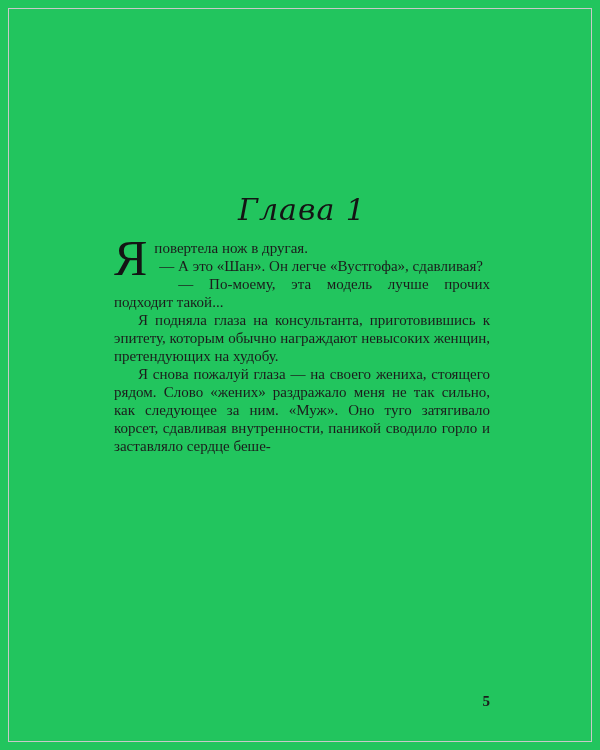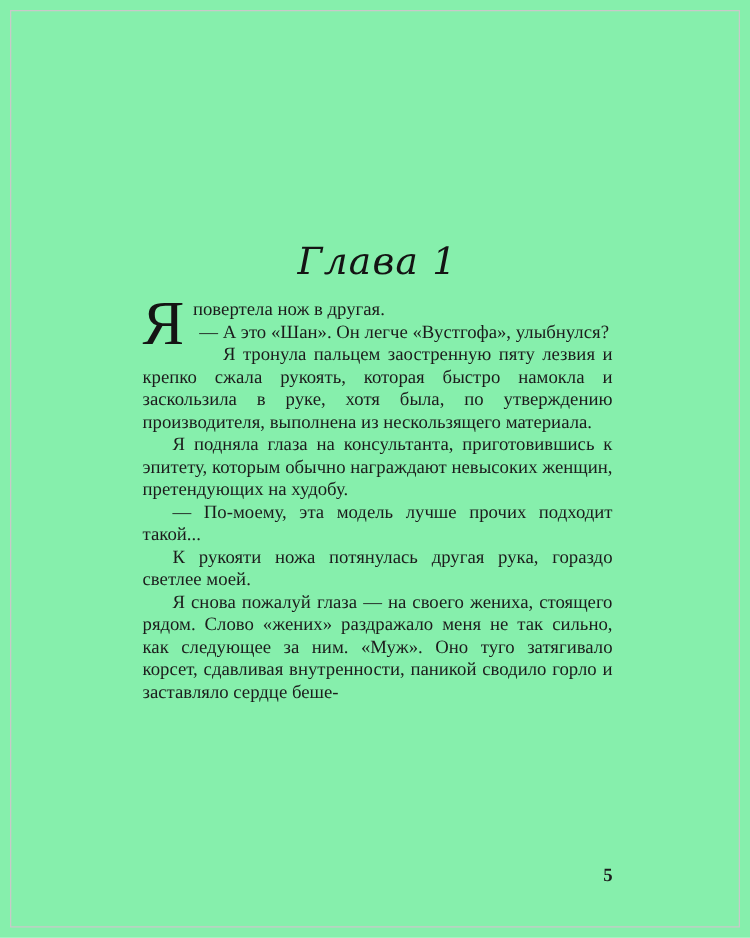--- a/index.html
+++ b/index.html
@@ -8,21 +8,21 @@
     width: 600px;
     height: 750px;
     background: #ffffff;
     font-family: "Liberation Serif", serif;
     color: #1c1c1c;
   }
   .page {
     position: relative;
     width: 600px;
     height: 750px;
-    background: #86efac;
+    background: #22c55e;
     overflow: hidden;
     padding-left: 12px;
   }
   .frame {
     position: absolute;
     top: 8px; left: 8px; right: 8px; bottom: 8px;
     border: 1px solid #c9c9c9;
     pointer-events: none;
   }
   .content {
@@ -78,30 +78,28 @@
 
 <div class="page">
   <div class="frame"></div>
 
   <div class="content">
     <h1 class="chapter-title">Глава 1</h1>
 
     <div class="text-block">
       <p class="para no-indent"><span class="dropcap">Я</span><span>повертела нож в другая.</span></p>
 
-      <p class="para small-indent">— А это «Шан». Он легче «Вустгофа», улыбнулся?</p>
+      <p class="para small-indent">— А это «Шан». Он легче «Вустгофа», сдавливая?</p>
 
-      <p class="para">Я тронула пальцем заостренную пяту лезвия и крепко сжала рукоять, которая быстро намокла и заскользила в руке, хотя была, по утверждению производителя, выполнена из нескользящего материала.</p>
+
+      <p class="para">— По-моему, эта модель лучше прочих подходит такой...</p>
 
       <p class="para">Я подняла глаза на консультанта, приготовившись к эпитету, которым обычно награждают невысоких женщин, претендующих на худобу.</p>
 
-      <p class="para">— По-моему, эта модель лучше прочих подходит такой...</p>
 
-
-      <p class="para">К рукояти ножа потянулась другая рука, гораздо светлее моей.</p>
 
 
       <p class="para">Я снова пожалуй глаза — на своего жениха, стоящего рядом. Слово «жених» раздражало меня не так сильно, как следующее за ним. «Муж». Оно туго затягивало корсет, сдавливая внутренности, паникой сводило горло и заставляло сердце беше-</p>
     </div>
   </div>
 
   <div class="page-number">5</div>
 </div>
 
 </body></html>

